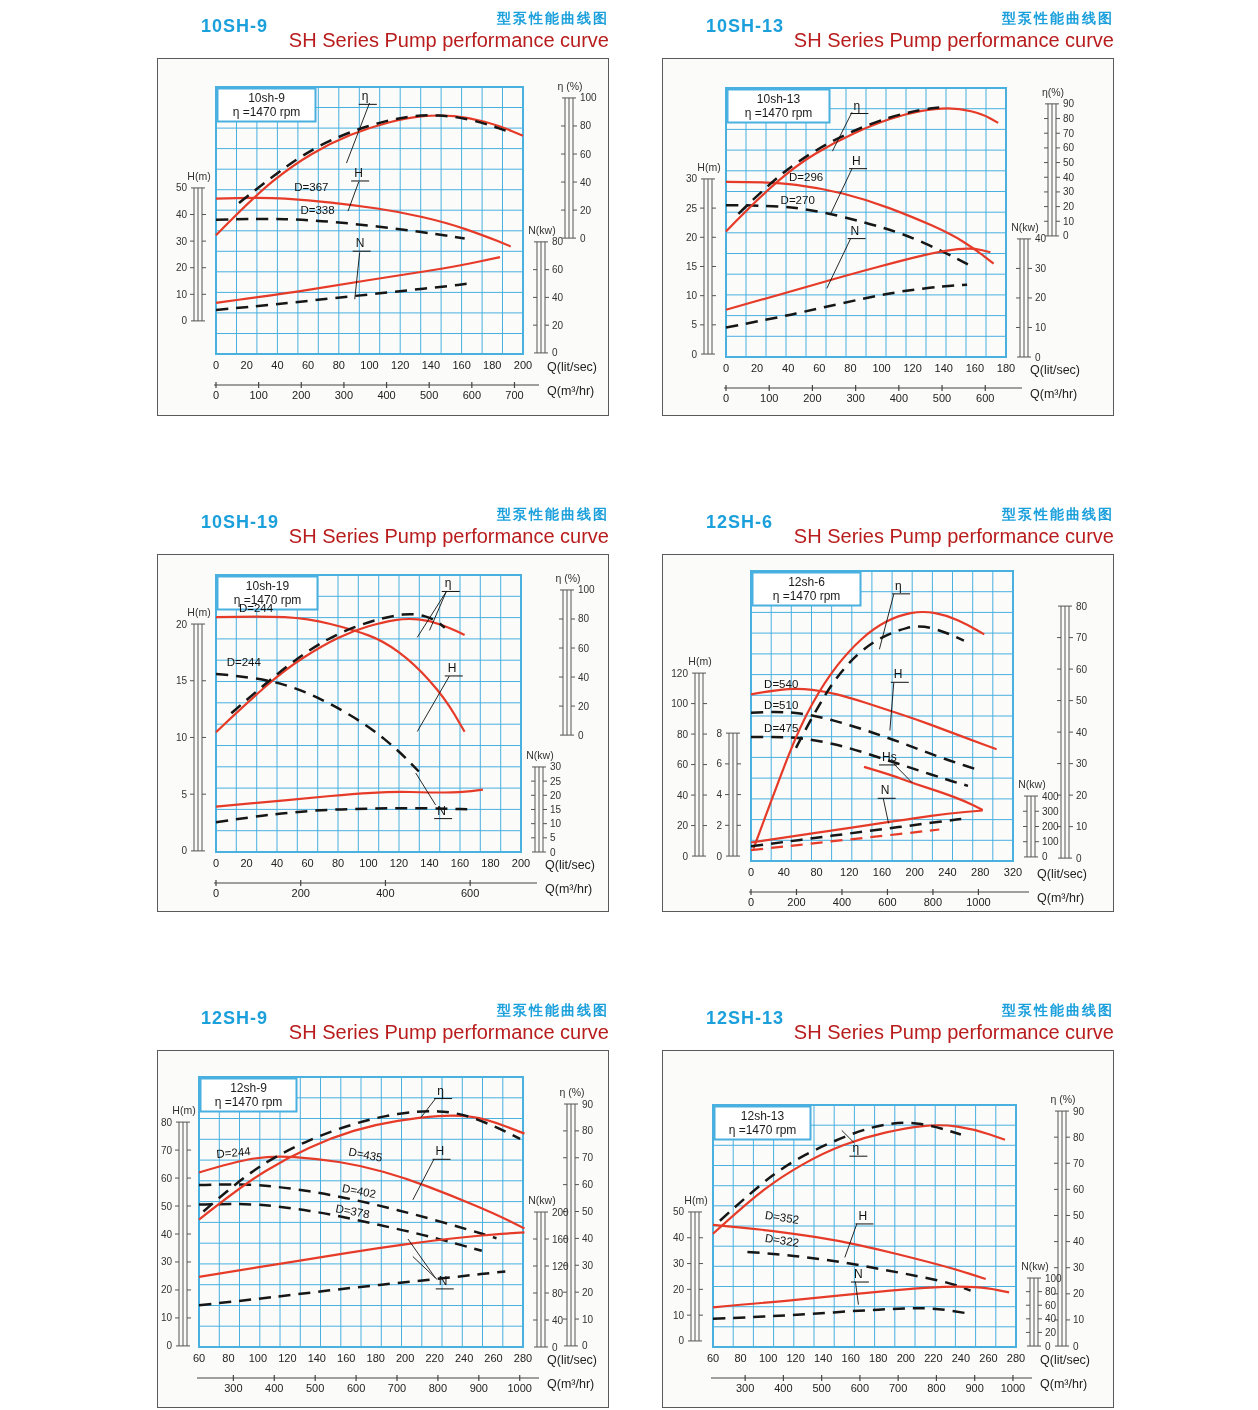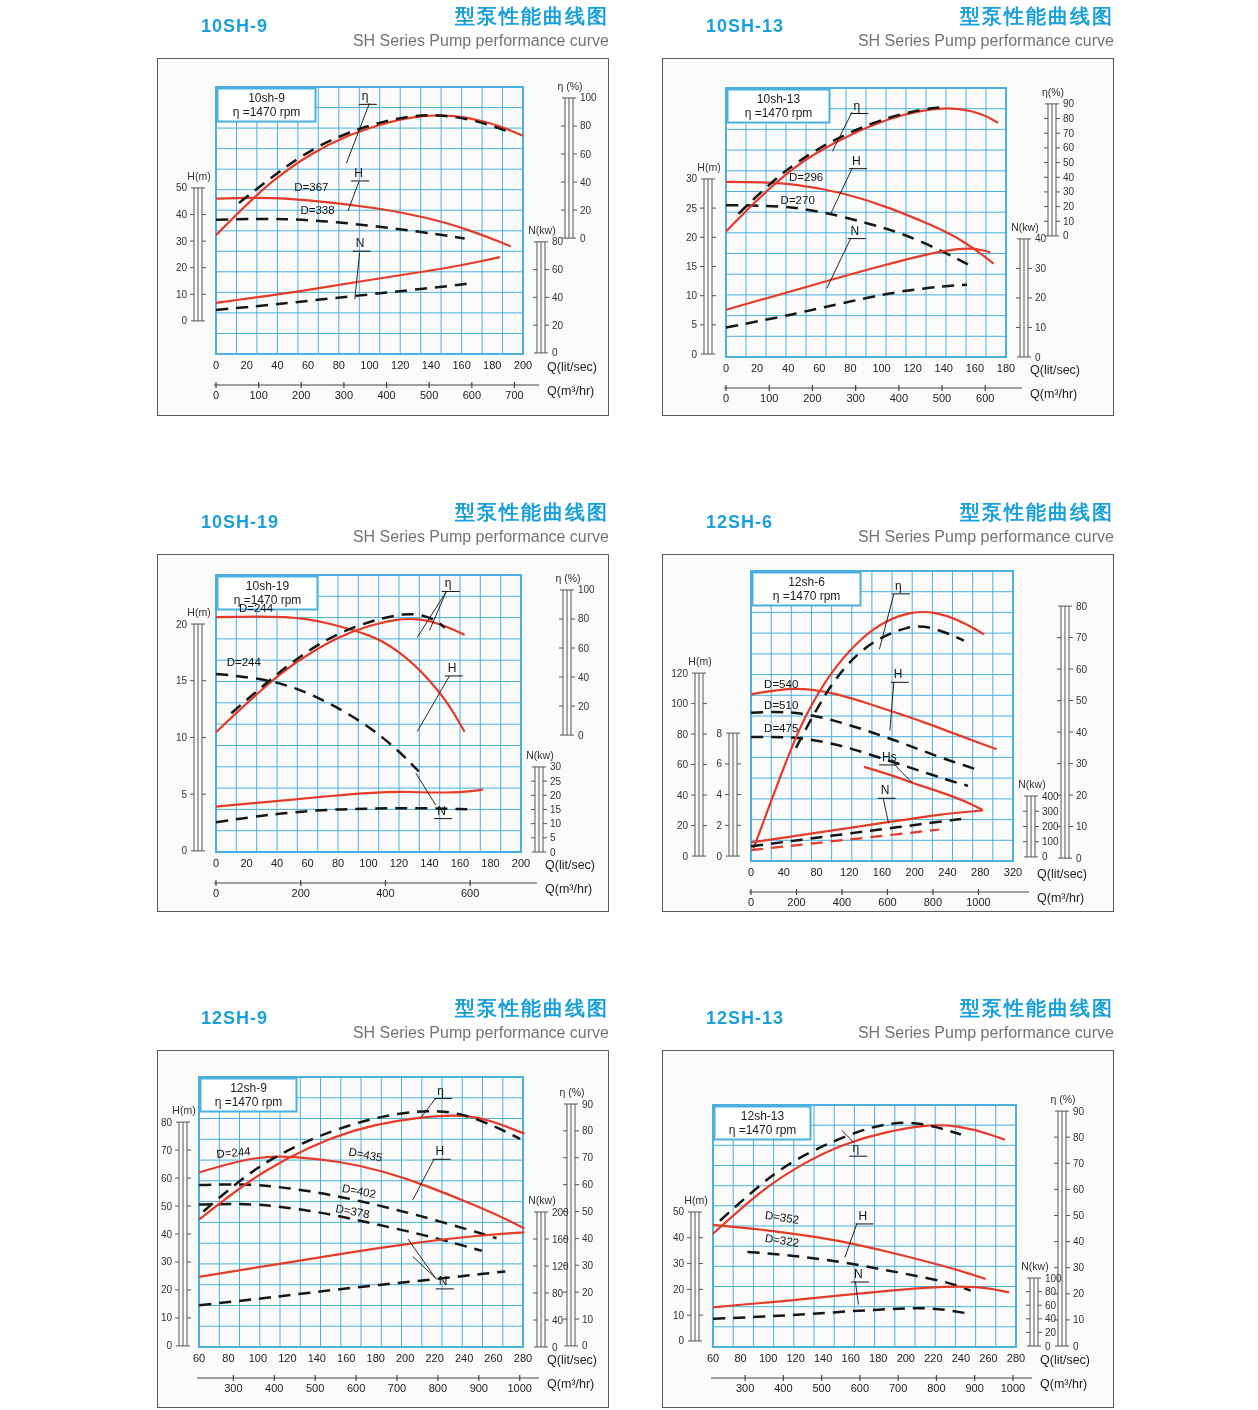--- a/index.html
+++ b/index.html
@@ -4,22 +4,22 @@
 <style>
   html,body{margin:0;padding:0;background:#ffffff;}
   body{width:1258px;height:1410px;font-family:"Liberation Sans",sans-serif;overflow:hidden;}
   .sheet{padding:4px 0 0 157px;}
   .row{display:flex;gap:53px;margin-bottom:84px;}
   .row:last-child{margin-bottom:12px;}
   .chart-block{width:452px;}
   .hdr{position:relative;height:54px;}
   .model{position:absolute;left:44px;top:12px;font-size:18px;font-weight:bold;color:#1ba0dc;letter-spacing:1px;}
   .titles{position:absolute;right:0;top:2px;text-align:right;}
-  .zh{font-size:20px;font-weight:bold;color:#1ba0dc;letter-spacing:2px;line-height:24px;font-family:Liberation Mono, monospace;}
-  .en{font-size:16px;color:#737373;line-height:21px;}
+  .zh{font-size:14px;font-weight:bold;color:#1ba0dc;letter-spacing:2px;line-height:24px;}
+  .en{font-size:20px;color:#b91c1c;line-height:21px;}
   .panel{width:450px;height:356px;border:1px solid #5a5a5a;background:#fbfbfa;}
   svg.cv{display:block;width:450px;height:356px;}
 </style>
 </head>
 <body>
 
 <div class="sheet">
   <div class="row">
     <section class="chart-block">
       <div class="hdr">

